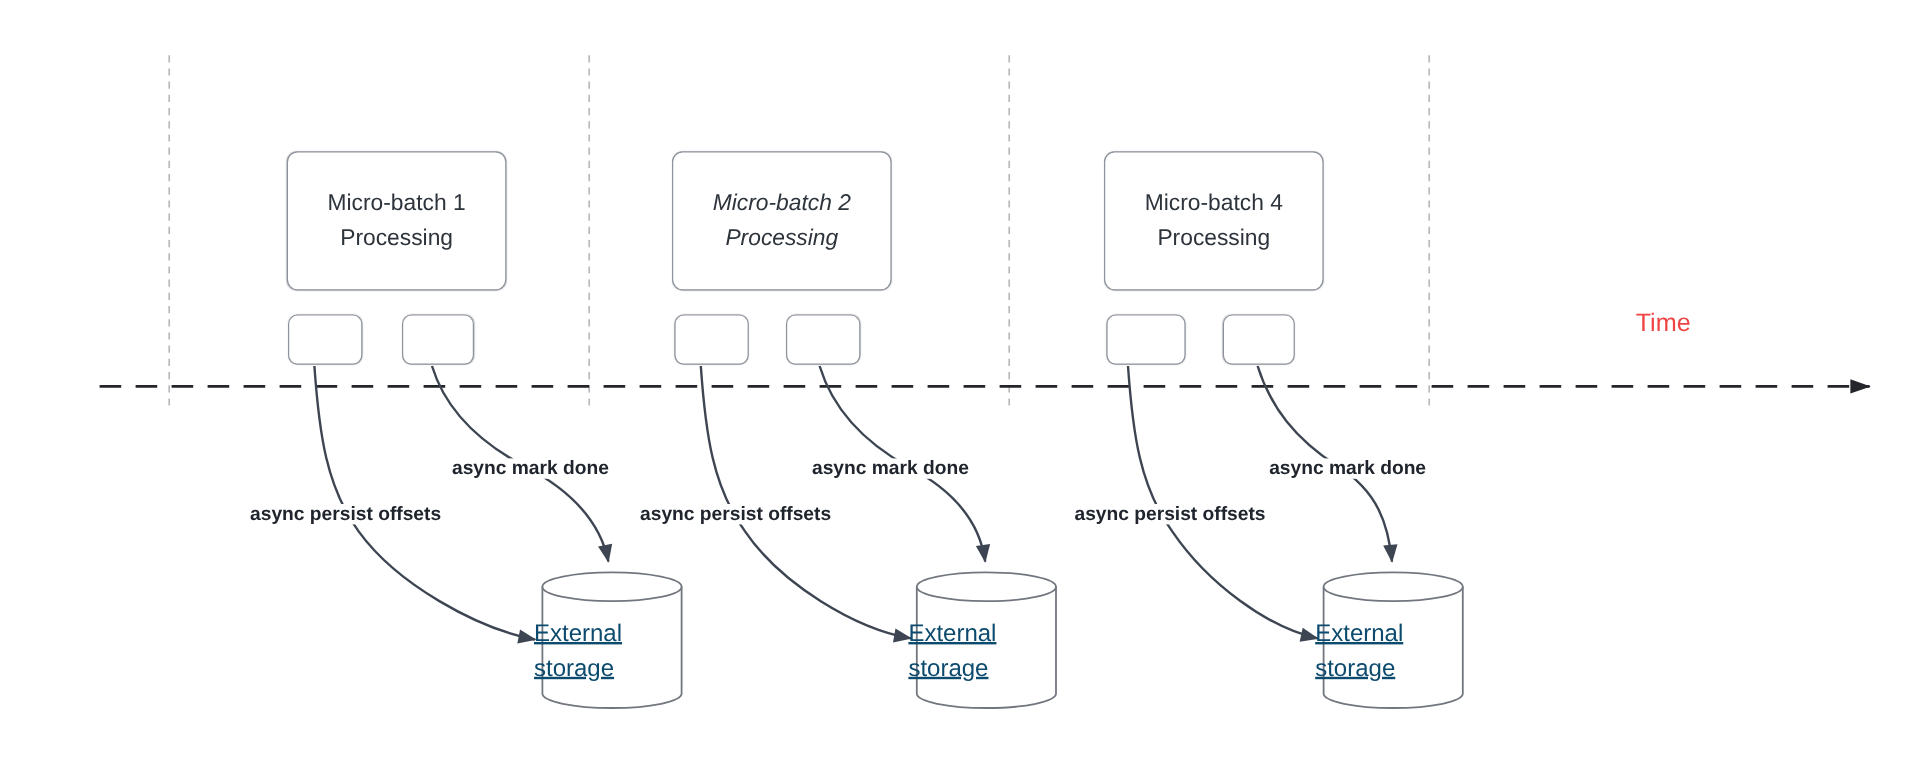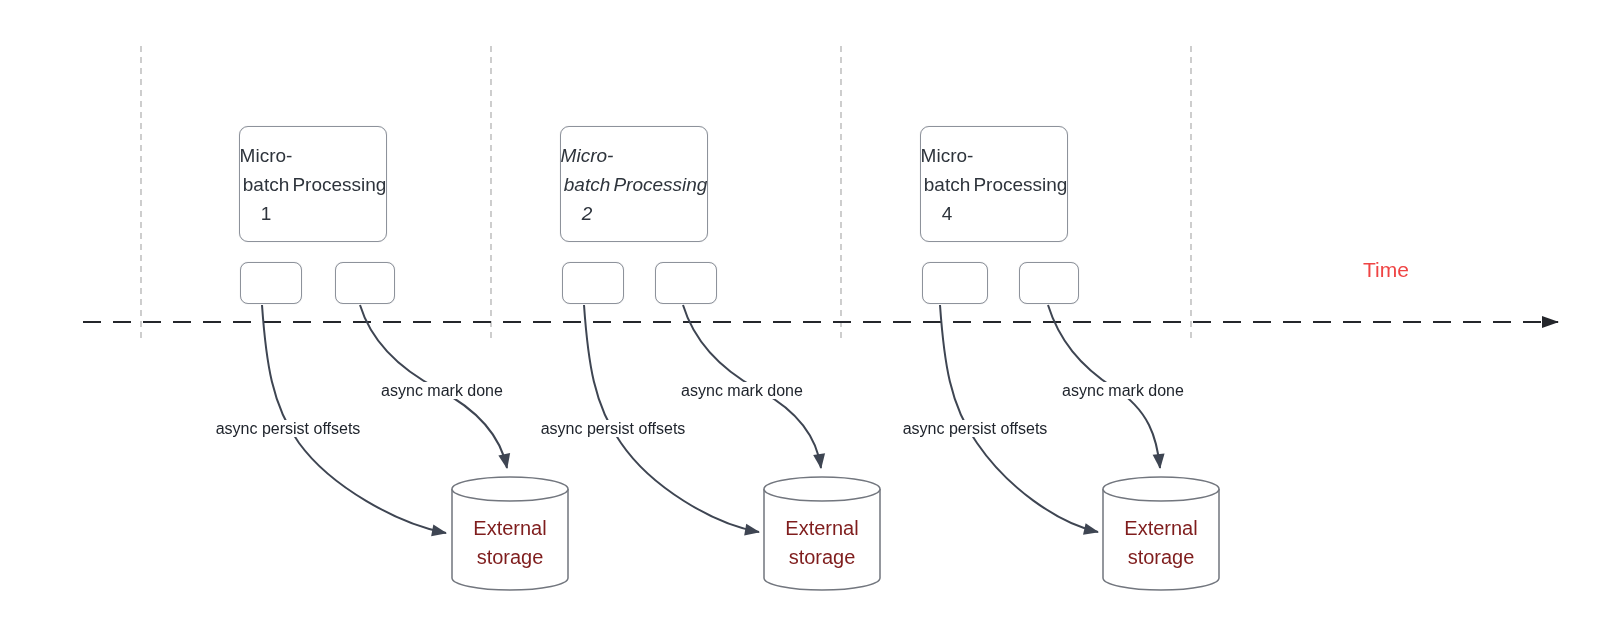--- a/index.html
+++ b/index.html
@@ -2,39 +2,39 @@
 <html><head>
 <meta charset="utf-8">
 <style>
   html,body{margin:0;padding:0;background:#ffffff;}
   #canvas{
     position:relative;width:1600px;height:642px;background:#ffffff;
     font-family:"Liberation Sans","DejaVu Sans",sans-serif;overflow:hidden;
   }
   #bg-svg{position:absolute;left:0;top:0;width:1600px;height:642px;}
   .big-box{
-    position:absolute;width:148px;height:116px;box-sizing:border-box;
+    position:absolute;width:183px;height:116px;box-sizing:border-box;
     border:1.5px solid #8d929b;border-radius:9px;background:#fff;
-    display:flex;align-items:center;justify-content:center;
+    display:flex;flex-direction:column;align-items:center;justify-content:center;
     font-size:19px;line-height:29px;color:#2e343c;text-align:center;
     box-shadow:0 0 1px rgba(60,65,75,.25);
   }
   .task-box{
     position:absolute;width:62px;height:42px;box-sizing:border-box;
     border:1.5px solid #8d929b;border-radius:8px;background:#fff;
     box-shadow:0 0 1px rgba(60,65,75,.25);
   }
   .arrow-label{
     position:absolute;transform:translateX(-50%);white-space:nowrap;
-    font-size:16px;font-weight:normal;color:#20252d;background:#ffffff;
+    font-size:16px;font-weight:bold;color:#20252d;background:#ffffff;
     padding:0 2px;line-height:17px;
   }
   .storage-label{
-    position:absolute;transform:translateX(-50%);width:130px;text-align:center;
-    font-size:20px;line-height:29px;color:#7f1d1d;
+    position:absolute;transform:translateX(-50%);width:130px;text-align:left;
+    font-size:20px;line-height:29px;color:#0c4a6e;text-decoration:underline;
   }
   .time-label{
     position:absolute;left:1386px;top:258px;transform:translateX(-50%);
     font-size:21px;color:#ef4444;
   }
 </style>
 </head>
 <body>
 
 <div id="canvas">

